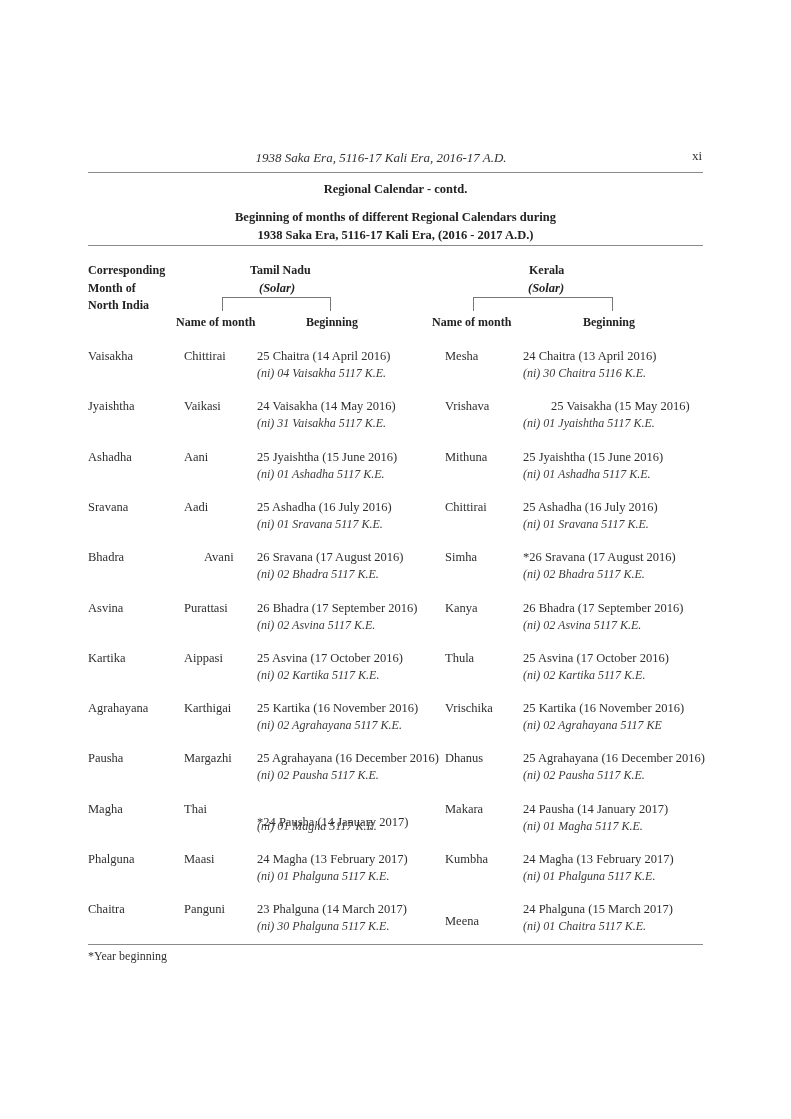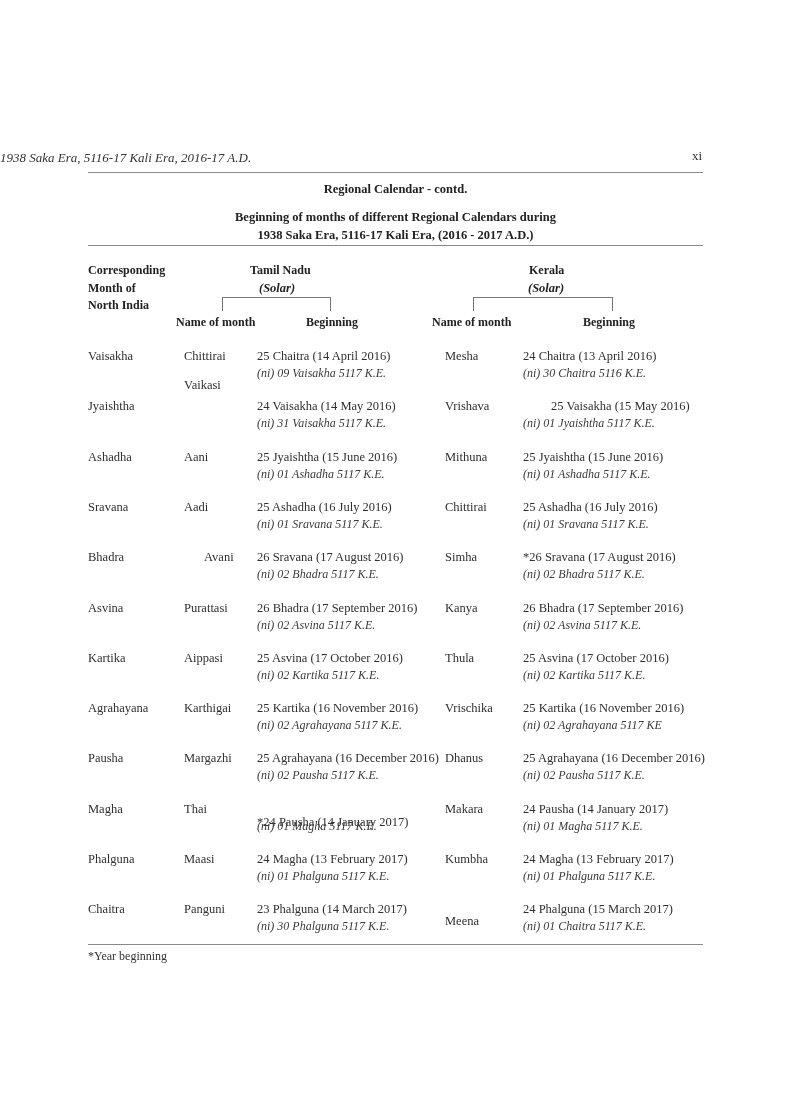--- a/index.html
+++ b/index.html
@@ -1,19 +1,19 @@
 <!DOCTYPE html>
 <html><head>
 <meta charset="utf-8">
 <style>
   html, body { margin: 0; padding: 0; background: #ffffff; }
   body { width: 791px; height: 1119px; position: relative; overflow: hidden;
          font-family: "Liberation Serif", "DejaVu Serif", serif; color: #2a2a2a; }
   .abs { position: absolute; white-space: nowrap; }
-  .running-head { top: 150px; left: 0; width: 762px; font-style: italic; font-size: 13px; color: #333; }
+  .running-head { top: 150px; left: 0; width: 762px; text-align: center; font-style: italic; font-size: 13px; color: #333; }
   .page-num { top: 148px; left: 692px; font-size: 13px; color: #333; }
   .rule { position: absolute; left: 88px; width: 615px; height: 0; border-top: 1.5px solid #8a8a8a; }
   .title { left: 0; width: 791px; text-align: center; font-weight: bold; font-size: 12.5px; color: #222; }
   .hdr { font-weight: bold; font-size: 12px; color: #222; }
   .hdr-it { font-weight: bold; font-style: italic; font-size: 12.5px; color: #222; }
   .bracket { position: absolute; border-top: 1px solid #777; border-left: 1px solid #777; border-right: 1px solid #777; height: 13px; }
   .cell { font-size: 12.5px; color: #2f2f2f; }
   .cell-it { font-style: italic; font-size: 12px; color: #3a3a3a; }
   .footnote { font-size: 12px; color: #333; }
 </style>
@@ -45,28 +45,28 @@
   <div class="bracket" style="top:297px;left:473px;width:138px;"></div>
   <div class="abs hdr" style="top:315px;left:432px;">Name of month</div>
   <div class="abs hdr" style="top:315px;left:583px;">Beginning</div>
 </div>
 
 <div id="rows">
     <div>
       <div class="abs cell" style="left: 88px; top: 349px;">Vaisakha</div>
       <div class="abs cell" style="left: 184px; top: 349px;">Chittirai</div>
       <div class="abs cell" style="left: 257px; top: 349px;">25 Chaitra (14 April 2016)</div>
-      <div class="abs cell-it" style="left: 257px; top: 366px;">(ni) 09 Vaisakha 5117 K.E.</div>
+      <div class="abs cell-it" style="left: 257px; top: 366px;">(ni) 04 Vaisakha 5117 K.E.</div>
       <div class="abs cell" style="left: 445px; top: 349px;">Mesha</div>
       <div class="abs cell" style="left: 523px; top: 349px;">24 Chaitra (13 April 2016)</div>
       <div class="abs cell-it" style="left: 523px; top: 366px;">(ni) 30 Chaitra 5116 K.E.</div>
     </div>
     <div>
       <div class="abs cell" style="left: 88px; top: 399px;">Jyaishtha</div>
-      <div class="abs cell" style="left: 184px; top: 378px;">Vaikasi</div>
+      <div class="abs cell" style="left: 184px; top: 399px;">Vaikasi</div>
       <div class="abs cell" style="left: 257px; top: 399px;">24 Vaisakha (14 May 2016)</div>
       <div class="abs cell-it" style="left: 257px; top: 416px;">(ni) 31 Vaisakha 5117 K.E.</div>
       <div class="abs cell" style="left: 445px; top: 399px;">Vrishava</div>
       <div class="abs cell" style="left: 523px; top: 399px; margin-left: 28px;">25 Vaisakha (15 May 2016)</div>
       <div class="abs cell-it" style="left: 523px; top: 416px;">(ni) 01 Jyaishtha 5117 K.E.</div>
     </div>
     <div>
       <div class="abs cell" style="left: 88px; top: 450px;">Ashadha</div>
       <div class="abs cell" style="left: 184px; top: 450px;">Aani</div>
       <div class="abs cell" style="left: 257px; top: 450px;">25 Jyaishtha (15 June 2016)</div>

